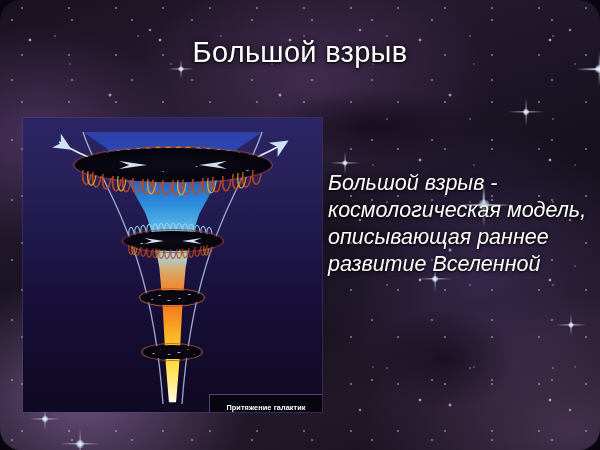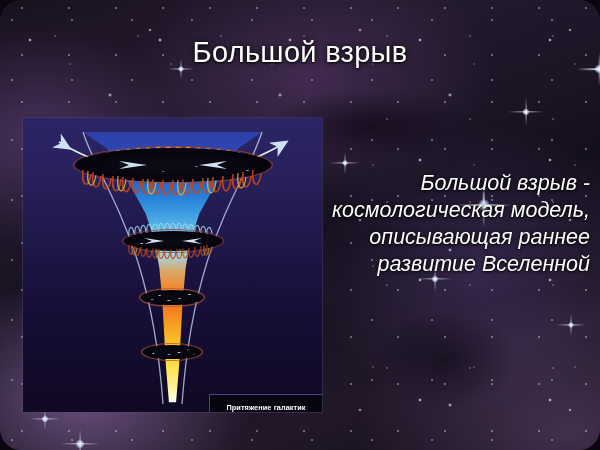--- a/index.html
+++ b/index.html
@@ -66,21 +66,20 @@
     color:#ffffff;font-size:29px;font-weight:400;letter-spacing:.3px;
     text-shadow:0 0 6px rgba(0,0,0,.85), 0 1px 2px rgba(0,0,0,.9);
     white-space:nowrap;
   }
 
   
   #body-text{
     position:absolute;left:328px;top:170px;width:262px;
     color:#ffffff;font-size:21.5px;font-style:italic;line-height:27px;
     text-shadow:0 0 5px rgba(0,0,0,.8), 0 1px 2px rgba(0,0,0,.9);
-    text-align:right;
   }
 
   
   #panel{
     position:absolute;left:23px;top:118px;width:299px;height:294px;
     overflow:hidden;
     background:linear-gradient(180deg,#2b2566 0%,#272059 22%,#1d1647 45%,#160e35 68%,#130b2a 86%,#100922 100%);
     box-shadow:0 0 0 1px rgba(90,80,150,.35);
   }
   .panel-inner{position:absolute;inset:0;}

